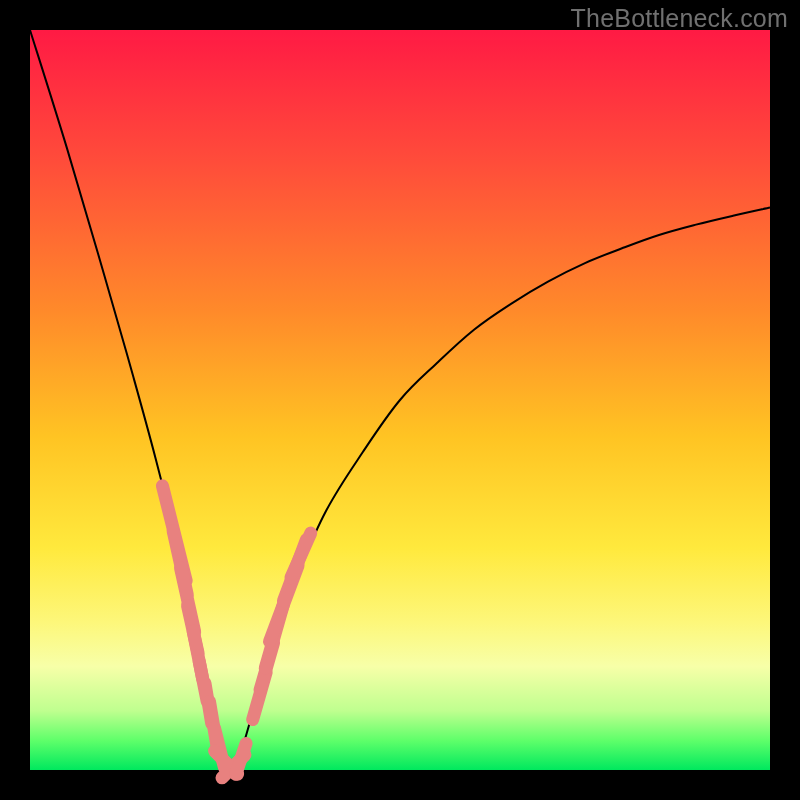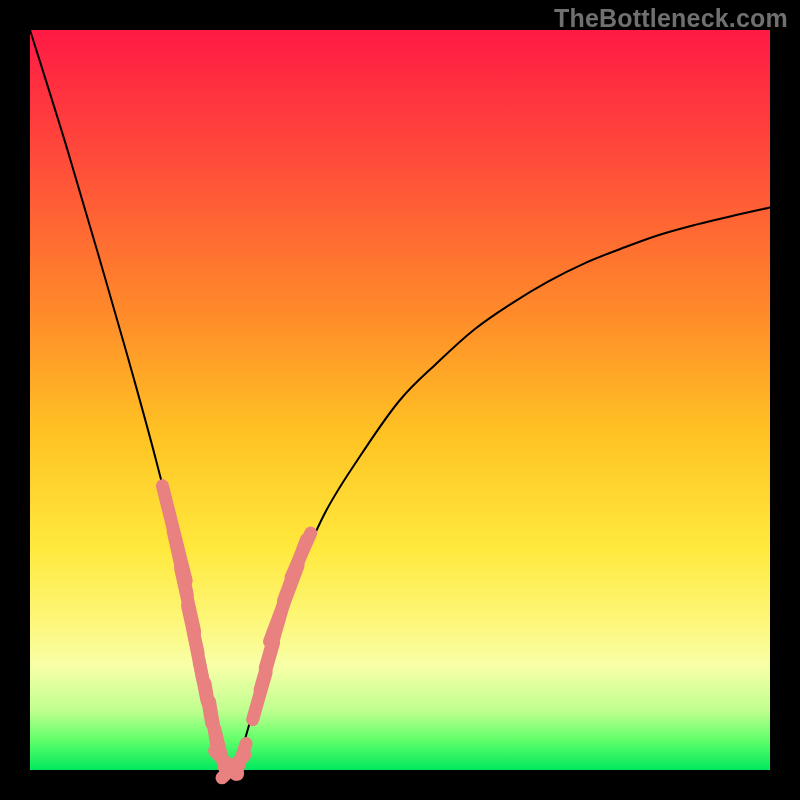--- a/index.html
+++ b/index.html
@@ -45,21 +45,21 @@
     width: 740px;
     height: 740px;
     overflow: visible;
   }
   .watermark {
     position: absolute;
     top: 4px;
     right: 12px;
     color: #707070;
     font-size: 25px;
-    font-weight: 700;
+    font-weight: 400;
     letter-spacing: 0.2px;
     user-select: none;
   }
 </style>
 </head>
 <body>
 
 <div class="frame">
   <div class="plot">
     <svg viewBox="0 0 740 740">

